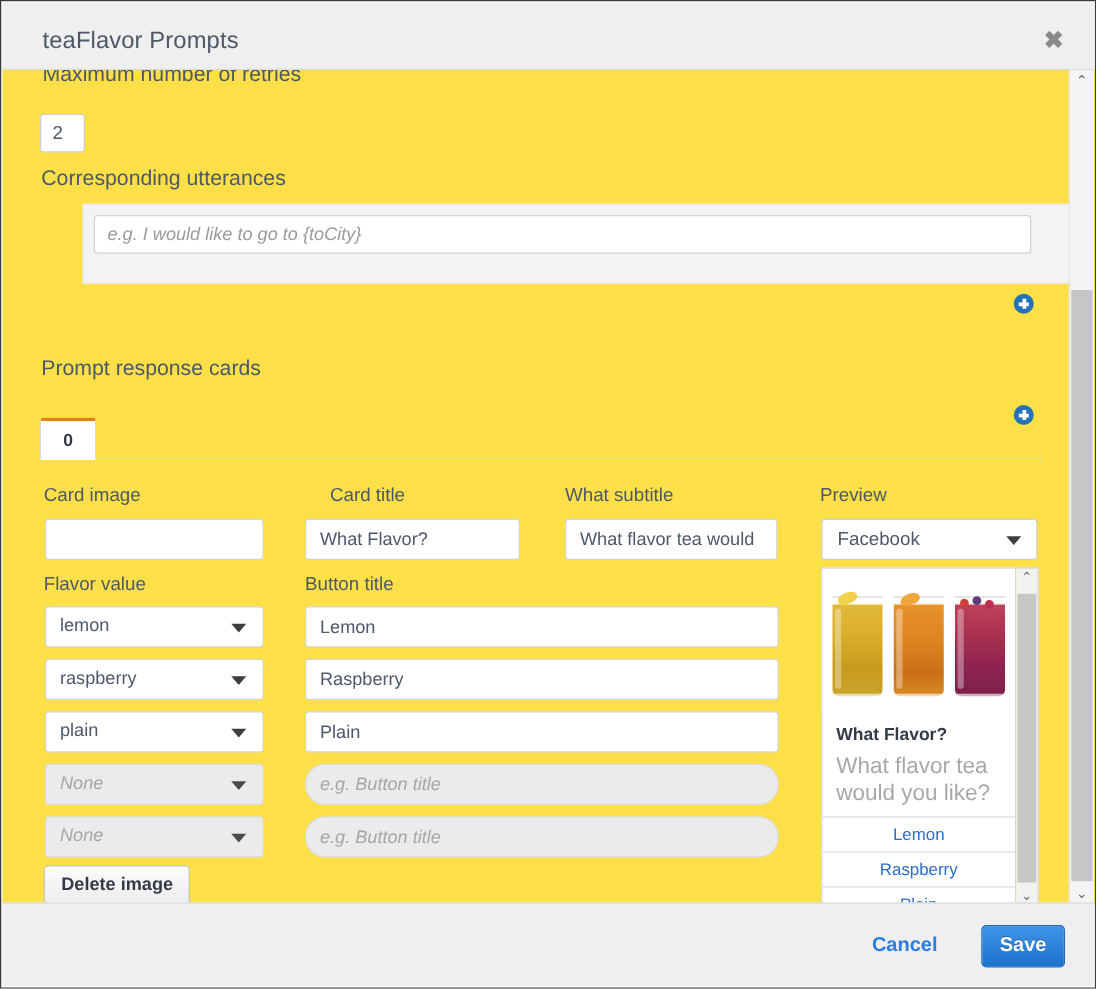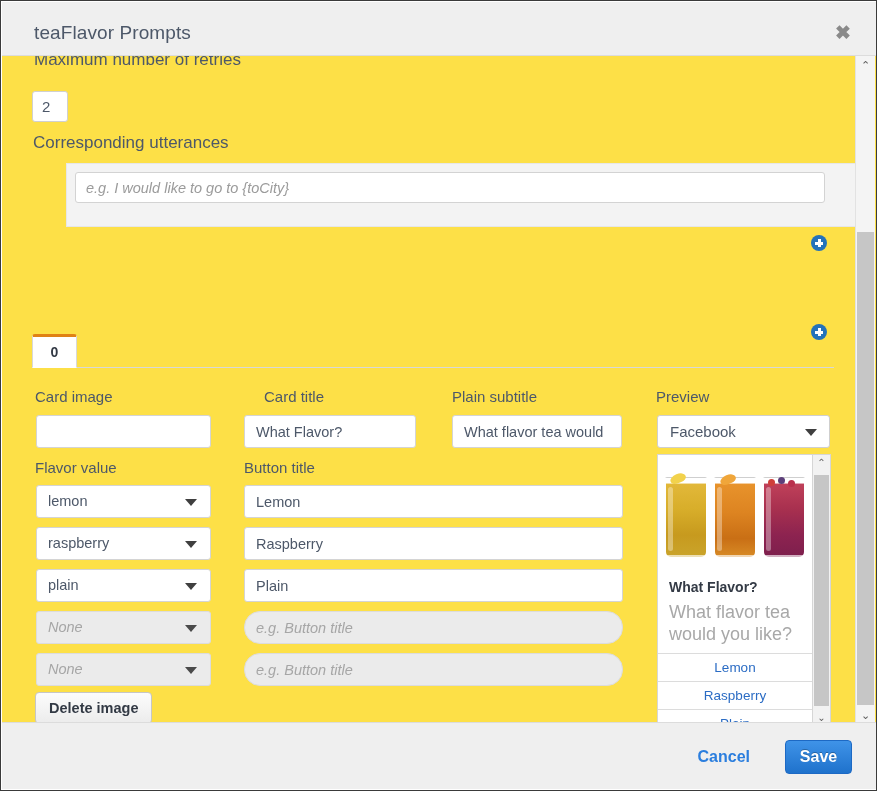--- a/index.html
+++ b/index.html
@@ -590,31 +590,32 @@
 
       <input class="retries-input" value="2" style="">
 
       <div class="field-label utterances-label">Corresponding utterances</div>
 
       <div class="utterances-box">
         <input class="utterances-input" placeholder="e.g. I would like to go to {toCity}" style="">
       </div>
       <div class="plus-icon plus-utterances"></div>
 
+      <div class="cards-heading">Prompt response cards</div>
       <div class="plus-icon plus-cards"></div>
 
       <div class="tab-strip">
         <div class="tab">
           <div class="tab-label">0</div>
         </div>
       </div>
 
       <div class="col-label lbl-card-image">Card image</div>
       <div class="col-label lbl-card-title">Card title</div>
-      <div class="col-label lbl-card-sub">Plain subtitle</div>
+      <div class="col-label lbl-card-sub">What subtitle</div>
       <div class="col-label lbl-preview">Preview</div>
       <div class="col-label lbl-btn-value">Flavor value</div>
       <div class="col-label lbl-btn-title">Button title</div>
 
       <input class="text-input in-card-image" value="" style="">
       <input class="text-input in-card-title" value="What Flavor?" style="">
       <input class="text-input in-card-sub" value="What flavor tea would" style="">
 
       <div class="sel-wrap" style="top:429px">
         <div class="sel-text">lemon</div>

